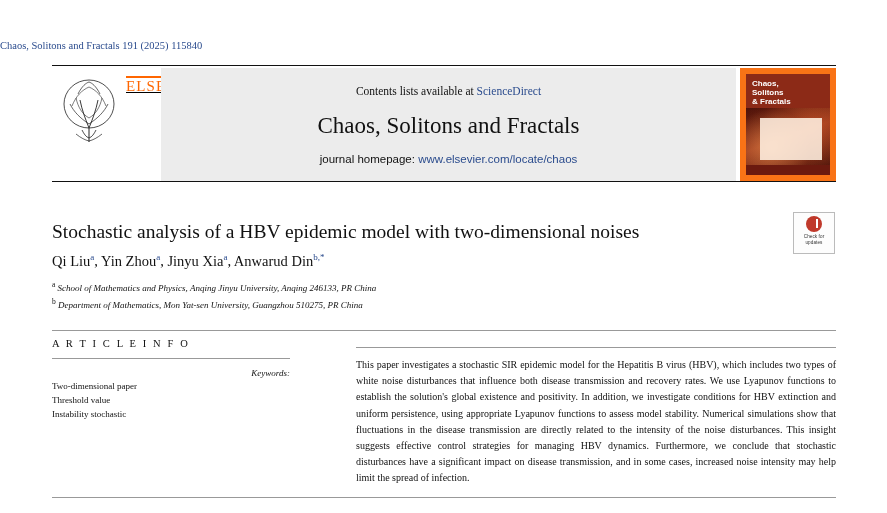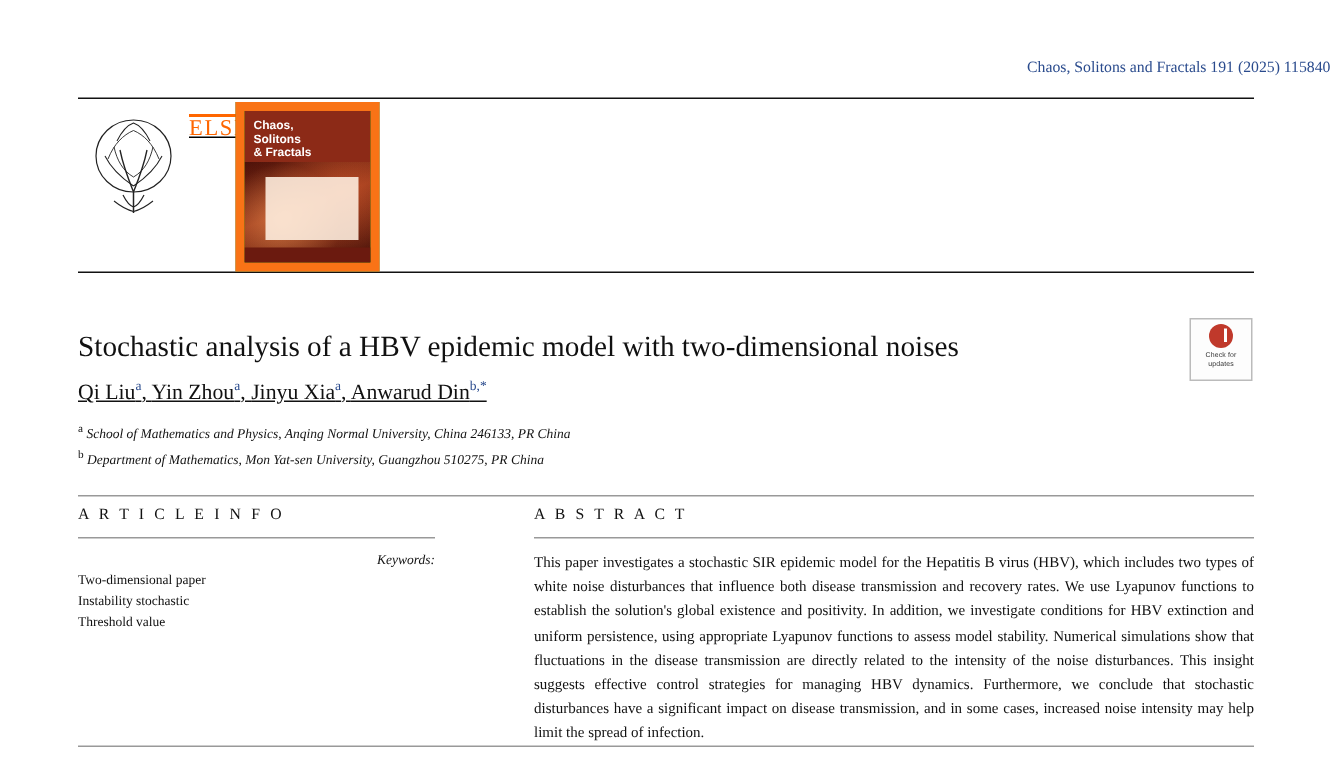--- a/index.html
+++ b/index.html
@@ -21,21 +21,21 @@
     height: 513px;
     background: #fff;
   }
 
   
   .running-head {
     position: absolute;
     top: 40px;
     left: 0;
     width: 887px;
-    text-align: right;
+    text-align: left;
     font-size: 10.5px;
     color: #2a4b8d;
     font-family: "Liberation Serif", serif;
   }
 
   
   .masthead {
     position: absolute;
     top: 65px;
     left: 52px;
@@ -172,21 +172,20 @@
     font-family: "Liberation Serif", serif;
     color: #111;
     margin: 28px 0 0 0;
     line-height: 1.25;
     font-weight: normal;
   }
   .authors {
     font-size: 14.5px;
     margin-top: 8px;
     color: #111;
-    text-decoration: underline;
   }
   .authors sup {
     font-size: 9px;
     color: #2a4b8d;
     vertical-align: super;
   }
   .affils {
     margin-top: 9px;
     font-size: 9px;
     font-style: italic;
@@ -323,20 +322,31 @@
             <path d="M26 20 C 30 12, 34 9, 37 8 C 40 9, 44 12, 48 20" fill="none" stroke="#222" stroke-width="0.7"></path>
             <path d="M20 32 C 24 22, 30 16, 37 13 C 44 16, 50 22, 54 32" fill="none" stroke="#222" stroke-width="0.6"></path>
             <path d="M30 56 C 32 60, 34 63, 37 64 C 40 63, 42 60, 44 56" fill="none" stroke="#222" stroke-width="0.8"></path>
             <path d="M24 60 C 29 64, 33 66, 37 67 C 41 66, 45 64, 50 60" fill="none" stroke="#222" stroke-width="0.7"></path>
             <path d="M37 54 L 37 68" stroke="#222" stroke-width="1"></path>
           </svg>
         </span>
         <div class="elsevier-word">ELSEVIER</div>
       </div>
 
+      <div class="journal-block">
+        <div class="contents-line">
+          <span>Contents lists available at</span>
+          <a href="#">ScienceDirect</a>
+        </div>
+        <div class="journal-title">Chaos, Solitons and Fractals</div>
+        <div class="homepage-line">
+          <span>journal homepage:</span>
+          <a href="#">www.elsevier.com/locate/chaos</a>
+        </div>
+      </div>
 
       <div class="cover-thumb">
         <div class="cover-art"></div>
         <div class="cover-top"></div>
         <div class="cover-title">Chaos,<br>Solitons<br>&amp; Fractals</div>
         <div class="cover-box"></div>
         <div class="cover-bottom-bar"></div>
       </div>
 
     </div>
@@ -348,21 +358,21 @@
     <div class="authors">
       <span>Qi Liu</span><sup>a</sup>,
       <span>Yin Zhou</span><sup>a</sup>,
       <span>Jinyu Xia</span><sup>a</sup>,
       <span>Anwarud Din</span><sup>b,*</sup>
     </div>
 
     <div class="affils">
       <div>
         <sup>a</sup>
-        <span>School of Mathematics and Physics, Anqing Normal University, China 246133, PR China</span>
+        <span>School of Mathematics and Physics, Anqing Jinyu University, Anqing 246133, PR China</span>
       </div>
       <div>
         <sup>b</sup>
         <span>Department of Mathematics, Mon Yat-sen University, Guangzhou 510275, PR China</span>
       </div>
     </div>
   </div>
 
   <div class="crossmark">
     <div class="cm-circle"></div>
@@ -374,27 +384,26 @@
 
   <div class="rule-full" style="top:330px;"></div>
 
   <div class="cols">
     <div class="col-info">
       <div class="sec-head">A R T I C L E   I N F O</div>
       <div class="hr-thin"></div>
       <div class="kw-label">Keywords:</div>
       <div class="kw-list">
         <div>Two-dimensional paper</div>
+        <div>Threshold value</div>
         <div>Instability stochastic</div>
-        <div>Threshold value</div>
       </div>
     </div>
 
     <div class="col-abs">
-      <div class="sec-head">A B S T R A C T</div>
       <div class="hr-thin"></div>
       <div class="abstract-text">This paper investigates a stochastic SIR epidemic model for the Hepatitis B virus (HBV), which includes two types of white noise disturbances that influence both disease transmission and recovery rates. We use Lyapunov functions to establish the solution's global existence and positivity. In addition, we investigate conditions for HBV extinction and uniform persistence, using appropriate Lyapunov functions to assess model stability. Numerical simulations show that fluctuations in the disease transmission are directly related to the intensity of the noise disturbances. This insight suggests effective control strategies for managing HBV dynamics. Furthermore, we conclude that stochastic disturbances have a significant impact on disease transmission, and in some cases, increased noise intensity may help limit the spread of infection.</div>
     </div>
   </div>
 
   <div class="bottom-rule"></div>
 
 </div>
 
 </body></html>

